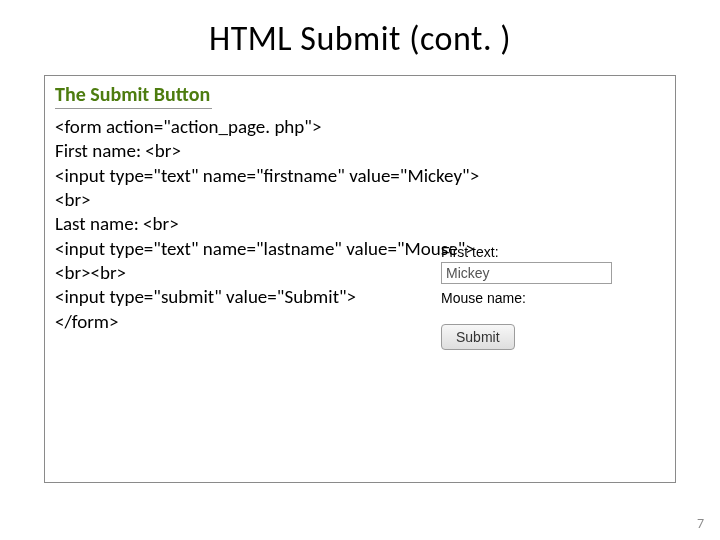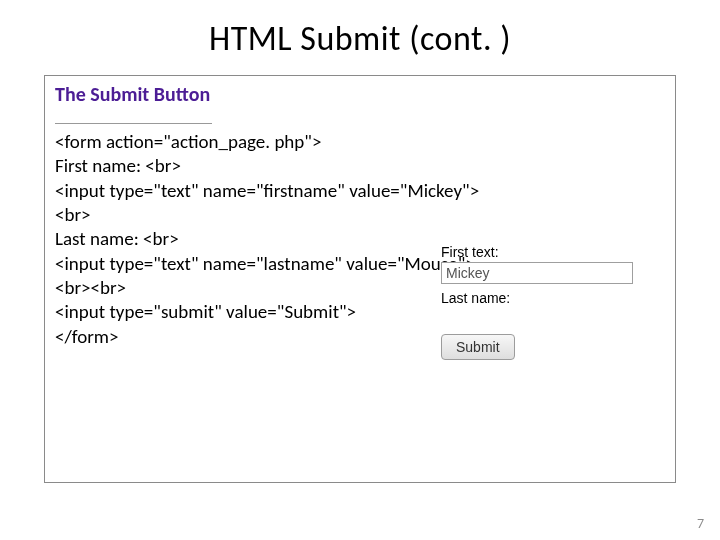--- a/index.html
+++ b/index.html
@@ -27,25 +27,25 @@
   }
   .content-box {
     border: 1px solid #8a8a8a;
     padding: 4px 10px 10px 10px;
     height: 408px;
     position: relative;
   }
   .subheading {
     font-size: 20px;
     font-weight: 700;
-    color: #4c1d95;
+    color: #4d7c0f;
     margin: 2px 0 6px 0;
     border-bottom: 1px solid #999;
     display: inline-block;
-    padding-bottom: 17px;
+    padding-bottom: 2px;
     padding-right: 2px;
   }
   .code-block {
     font-family: Calibri, Arial, sans-serif;
     font-size: 19px;
     color: #000;
     line-height: 1.28;
     white-space: pre;
   }
   .rendered-form {
@@ -55,31 +55,30 @@
     width: 200px;
     font-family: Arial, sans-serif;
     font-size: 14px;
     color: #000;
   }
   .field-label {
     display: block;
     margin-bottom: 2px;
   }
   .text-input {
-    width: 192px;
+    width: 171px;
     height: 22px;
     border: 1px solid #9f9f9f;
     padding: 2px 4px;
     font-size: 14px;
     font-family: Arial, sans-serif;
     margin-bottom: 6px;
     color: #555;
   }
   .submit-btn {
-    margin-top: 10px;
     padding: 4px 14px;
     font-size: 14px;
     border: 1px solid #9c9c9c;
     border-radius: 4px;
     background: linear-gradient(#f7f7f7, #dedede);
     color: #333;
     cursor: pointer;
   }
   .page-num {
     position: absolute;
@@ -104,20 +103,20 @@
 <span>&lt;br&gt;</span>
 <span>Last name: &lt;br&gt;</span>
 <span>&lt;input type="text" name="lastname" value="Mouse"&gt;</span>
 <span>&lt;br&gt;&lt;br&gt;</span>
 <span>&lt;input type="submit" value="Submit"&gt;</span>
 <span>&lt;/form&gt;</span></div>
 
     <div class="rendered-form">
       <span class="field-label">First text:</span>
       <input class="text-input" type="text" value="Mickey" style="">
-      <span class="field-label">Last name:</span>
+      <span class="field-label">Mouse name:</span>
       <br>
       <button class="submit-btn">Submit</button>
     </div>
   </div>
 
   <div class="page-num">7</div>
 </div>
 
 </body></html>

